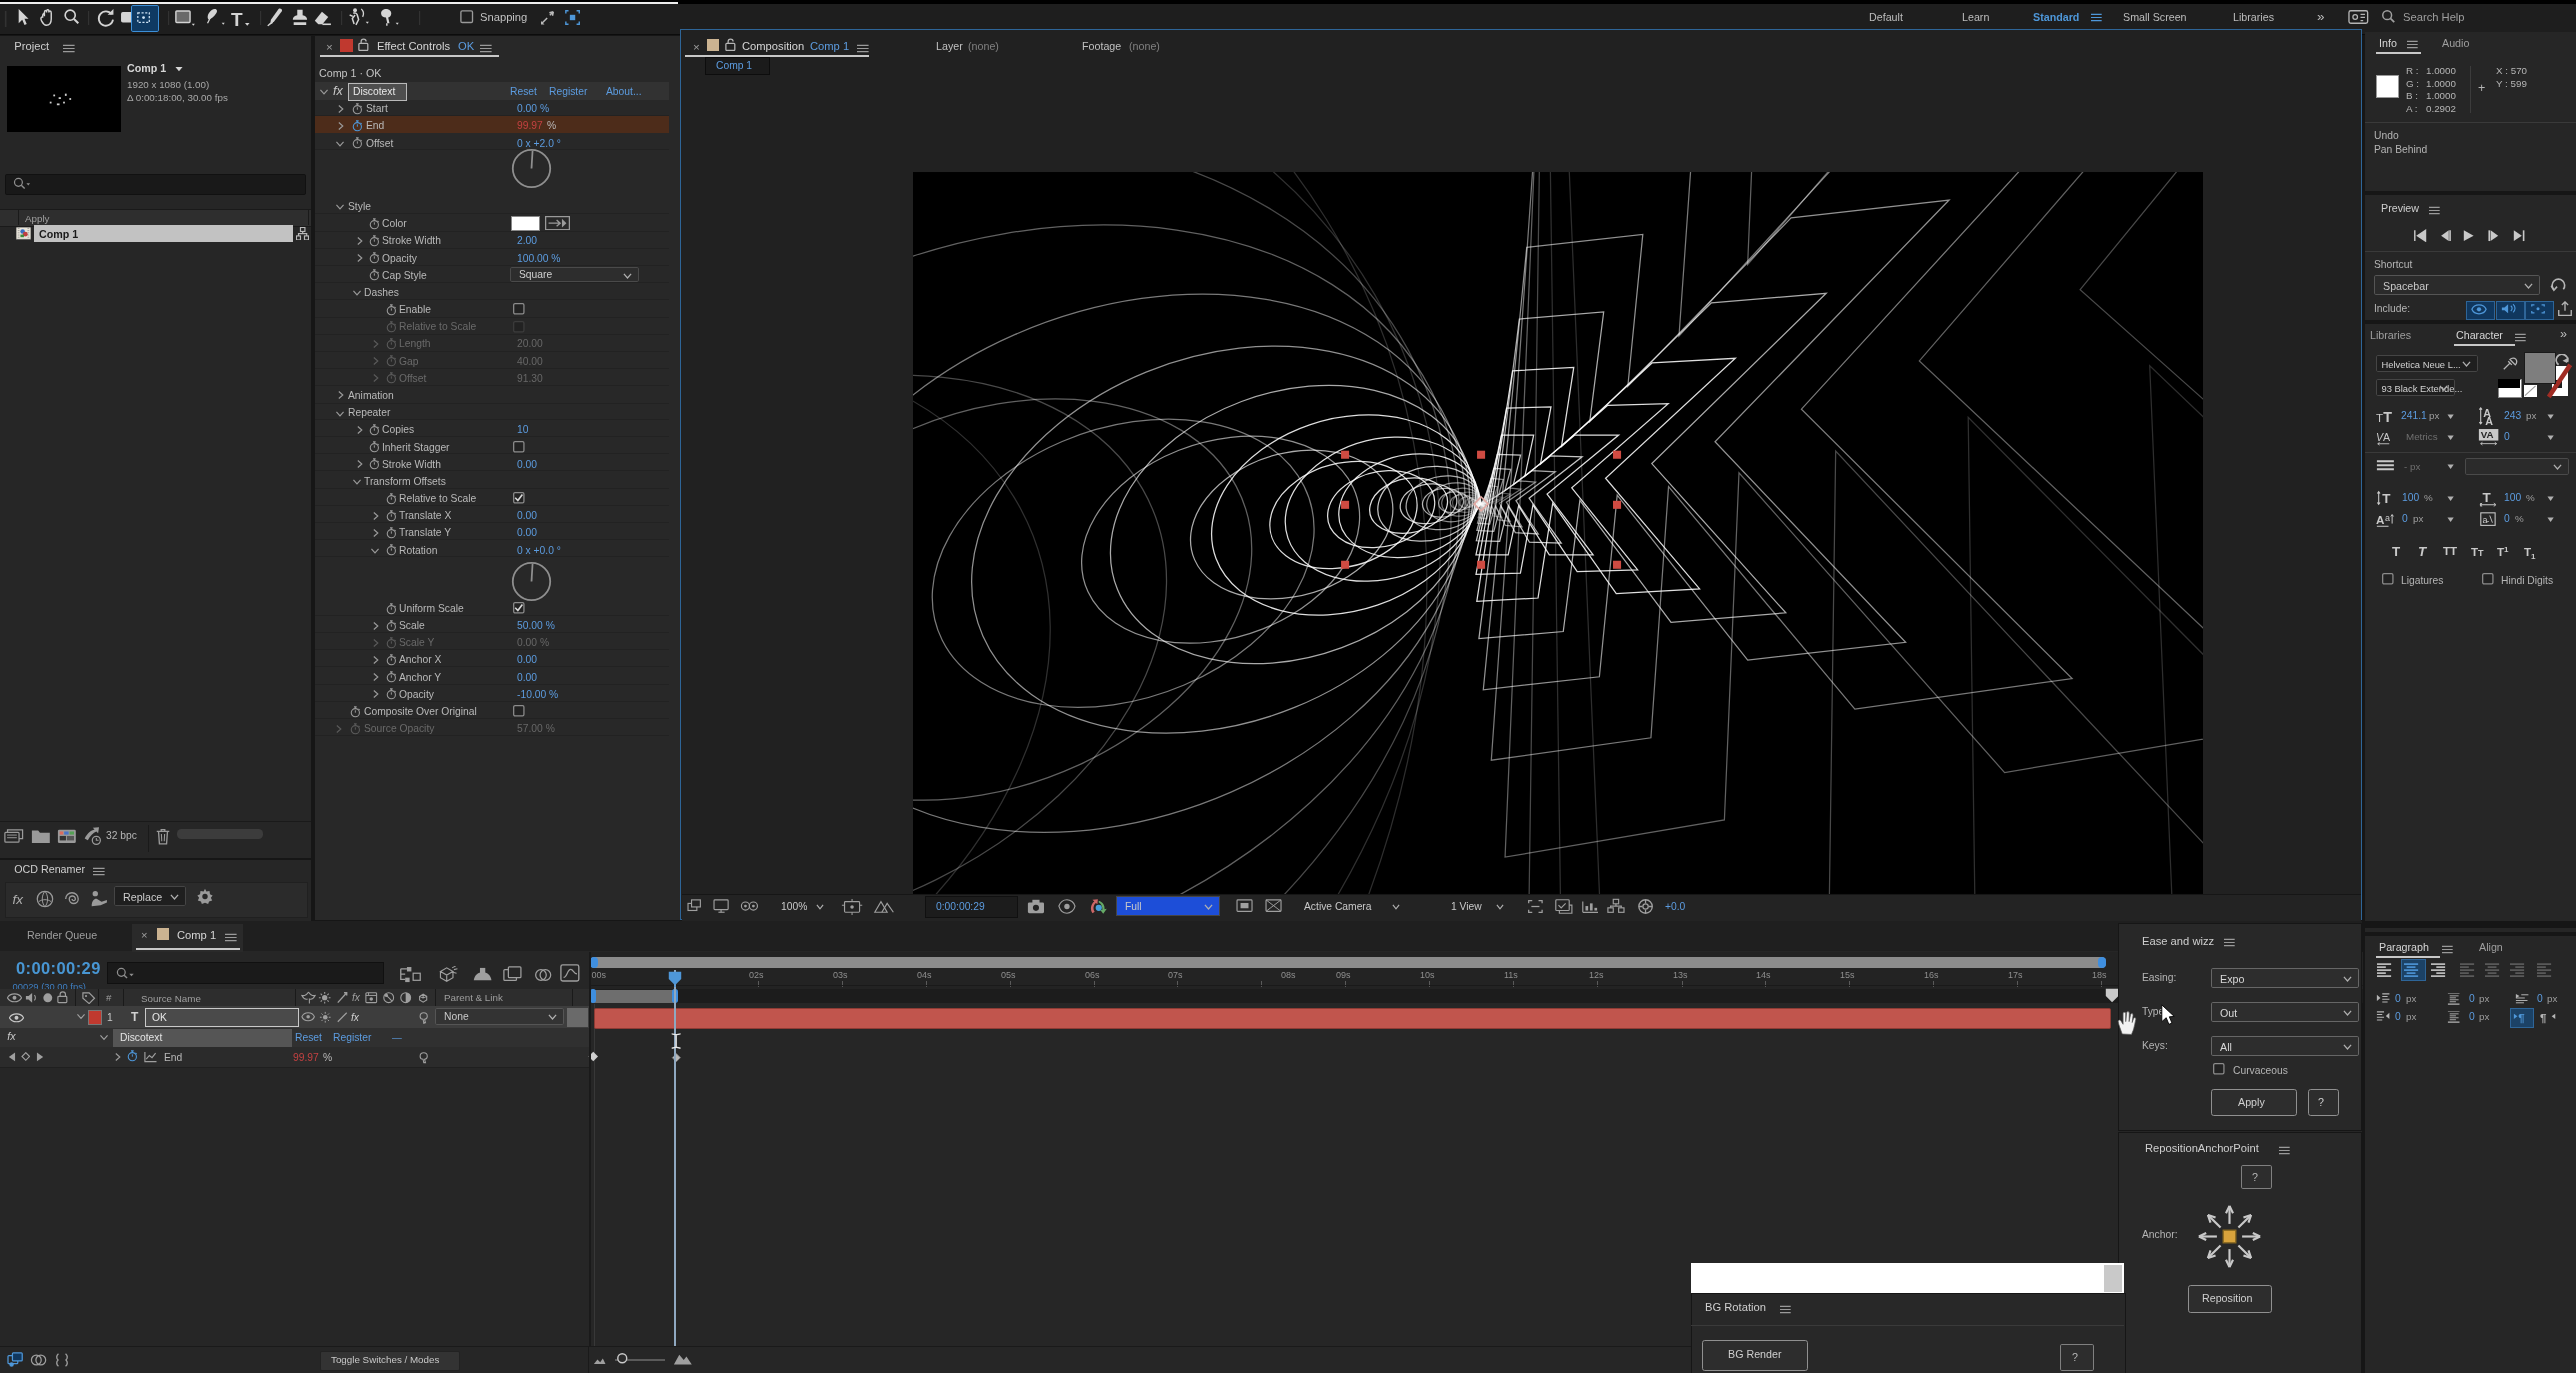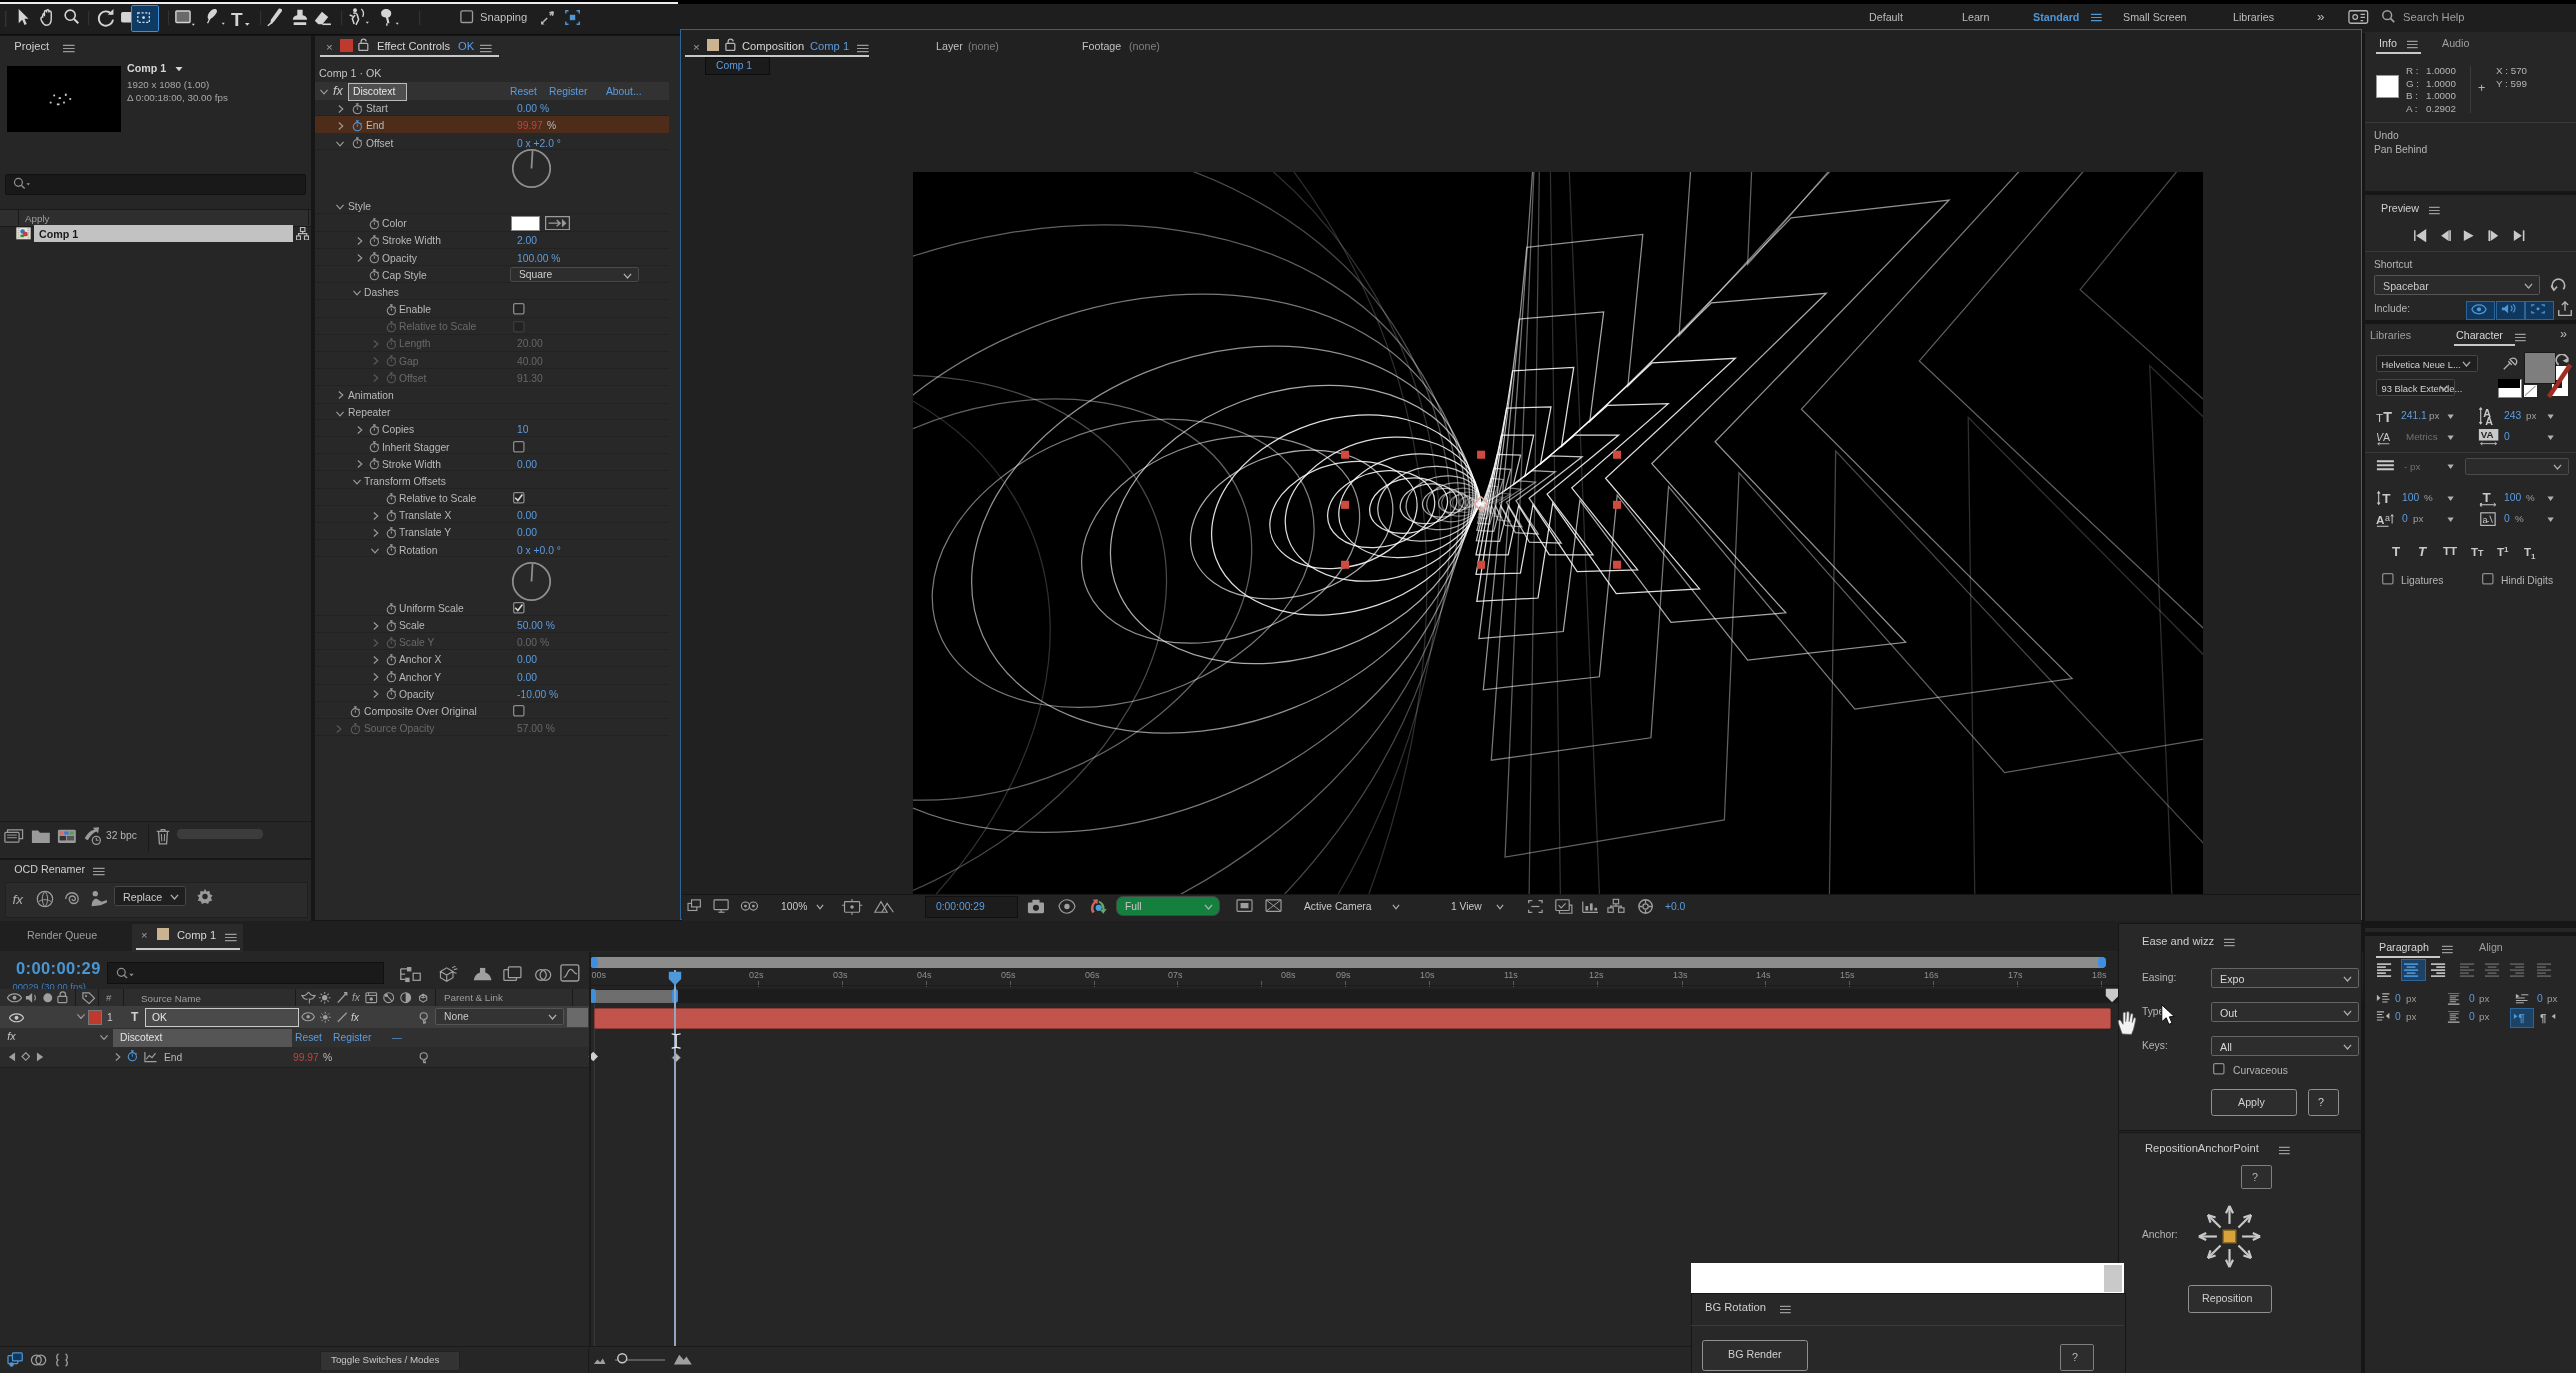--- a/index.html
+++ b/index.html
@@ -879,21 +879,21 @@
   </svg>
 <svg style="position:absolute;left:1058px;top:898px;" width="19.7" height="17" viewBox="0 0 22 19">
     <path d="M10 2 C14 2 18 5 19 9 C18 14 14 17 10 17 C6 17 2.5 14 1 9 C2.5 5 6 2 10 2 Z" fill="none" stroke="#9f9f9f" stroke-width="1.3"></path>
     <circle cx="10" cy="9.5" r="3" fill="#9f9f9f"></circle>
   </svg>
 <svg style="position:absolute;left:1088px;top:898px;" width="21.5" height="17" viewBox="0 0 24 19">
     <path d="M5 17 C2 13 3 7 7 4 L5 2 L11 1.5 L10.5 7 L8.8 5.6 C6 8 5.2 12 7.5 15.5 Z" fill="#c66"></path>
     <path d="M12 3 C16 4 19 8 18.5 12.5 L21 12 L17 17.5 L13.5 13 L16 13.5 C16.5 10 15 6.5 12 5 Z" fill="#6a6"></path>
     <circle cx="12" cy="11" r="3.5" fill="#46a0d9"></circle>
   </svg>
-<div style="position:absolute;left:1116px;top:896px;width:104px;height:19.7px;background:#15803d;border:0.9px solid #454545;border-radius:7px;box-sizing:border-box;">
+<div style="position:absolute;left:1116px;top:896px;width:104px;height:19.7px;background:#1d4ed8;border:0.9px solid #454545;border-radius:0;box-sizing:border-box;">
     <div style="position:absolute;left:8px;top:3.6px;font-size:10.3px;color:#c9c9c9;line-height:12px;white-space:nowrap;">Full</div>
     <svg style="position:absolute;right:6.3px;top:7.2px" width="9" height="6.3" viewBox="0 0 10 7">
       <path d="M1 1 L5 5.5 L9 1" stroke="#b0b0b0" stroke-width="1.4" fill="none"></path>
     </svg>
   </div>
 <svg style="position:absolute;left:1236px;top:899px;" width="19.7" height="15" viewBox="0 0 22 17">
     <rect x="1" y="1" width="17" height="13" rx="1" fill="none" stroke="#9f9f9f" stroke-width="1.3"></rect>
     <rect x="5" y="4.5" width="9" height="6" fill="#9f9f9f"></rect>
   </svg>
 <svg style="position:absolute;left:1265px;top:899px;" width="19.7" height="15" viewBox="0 0 22 17">

